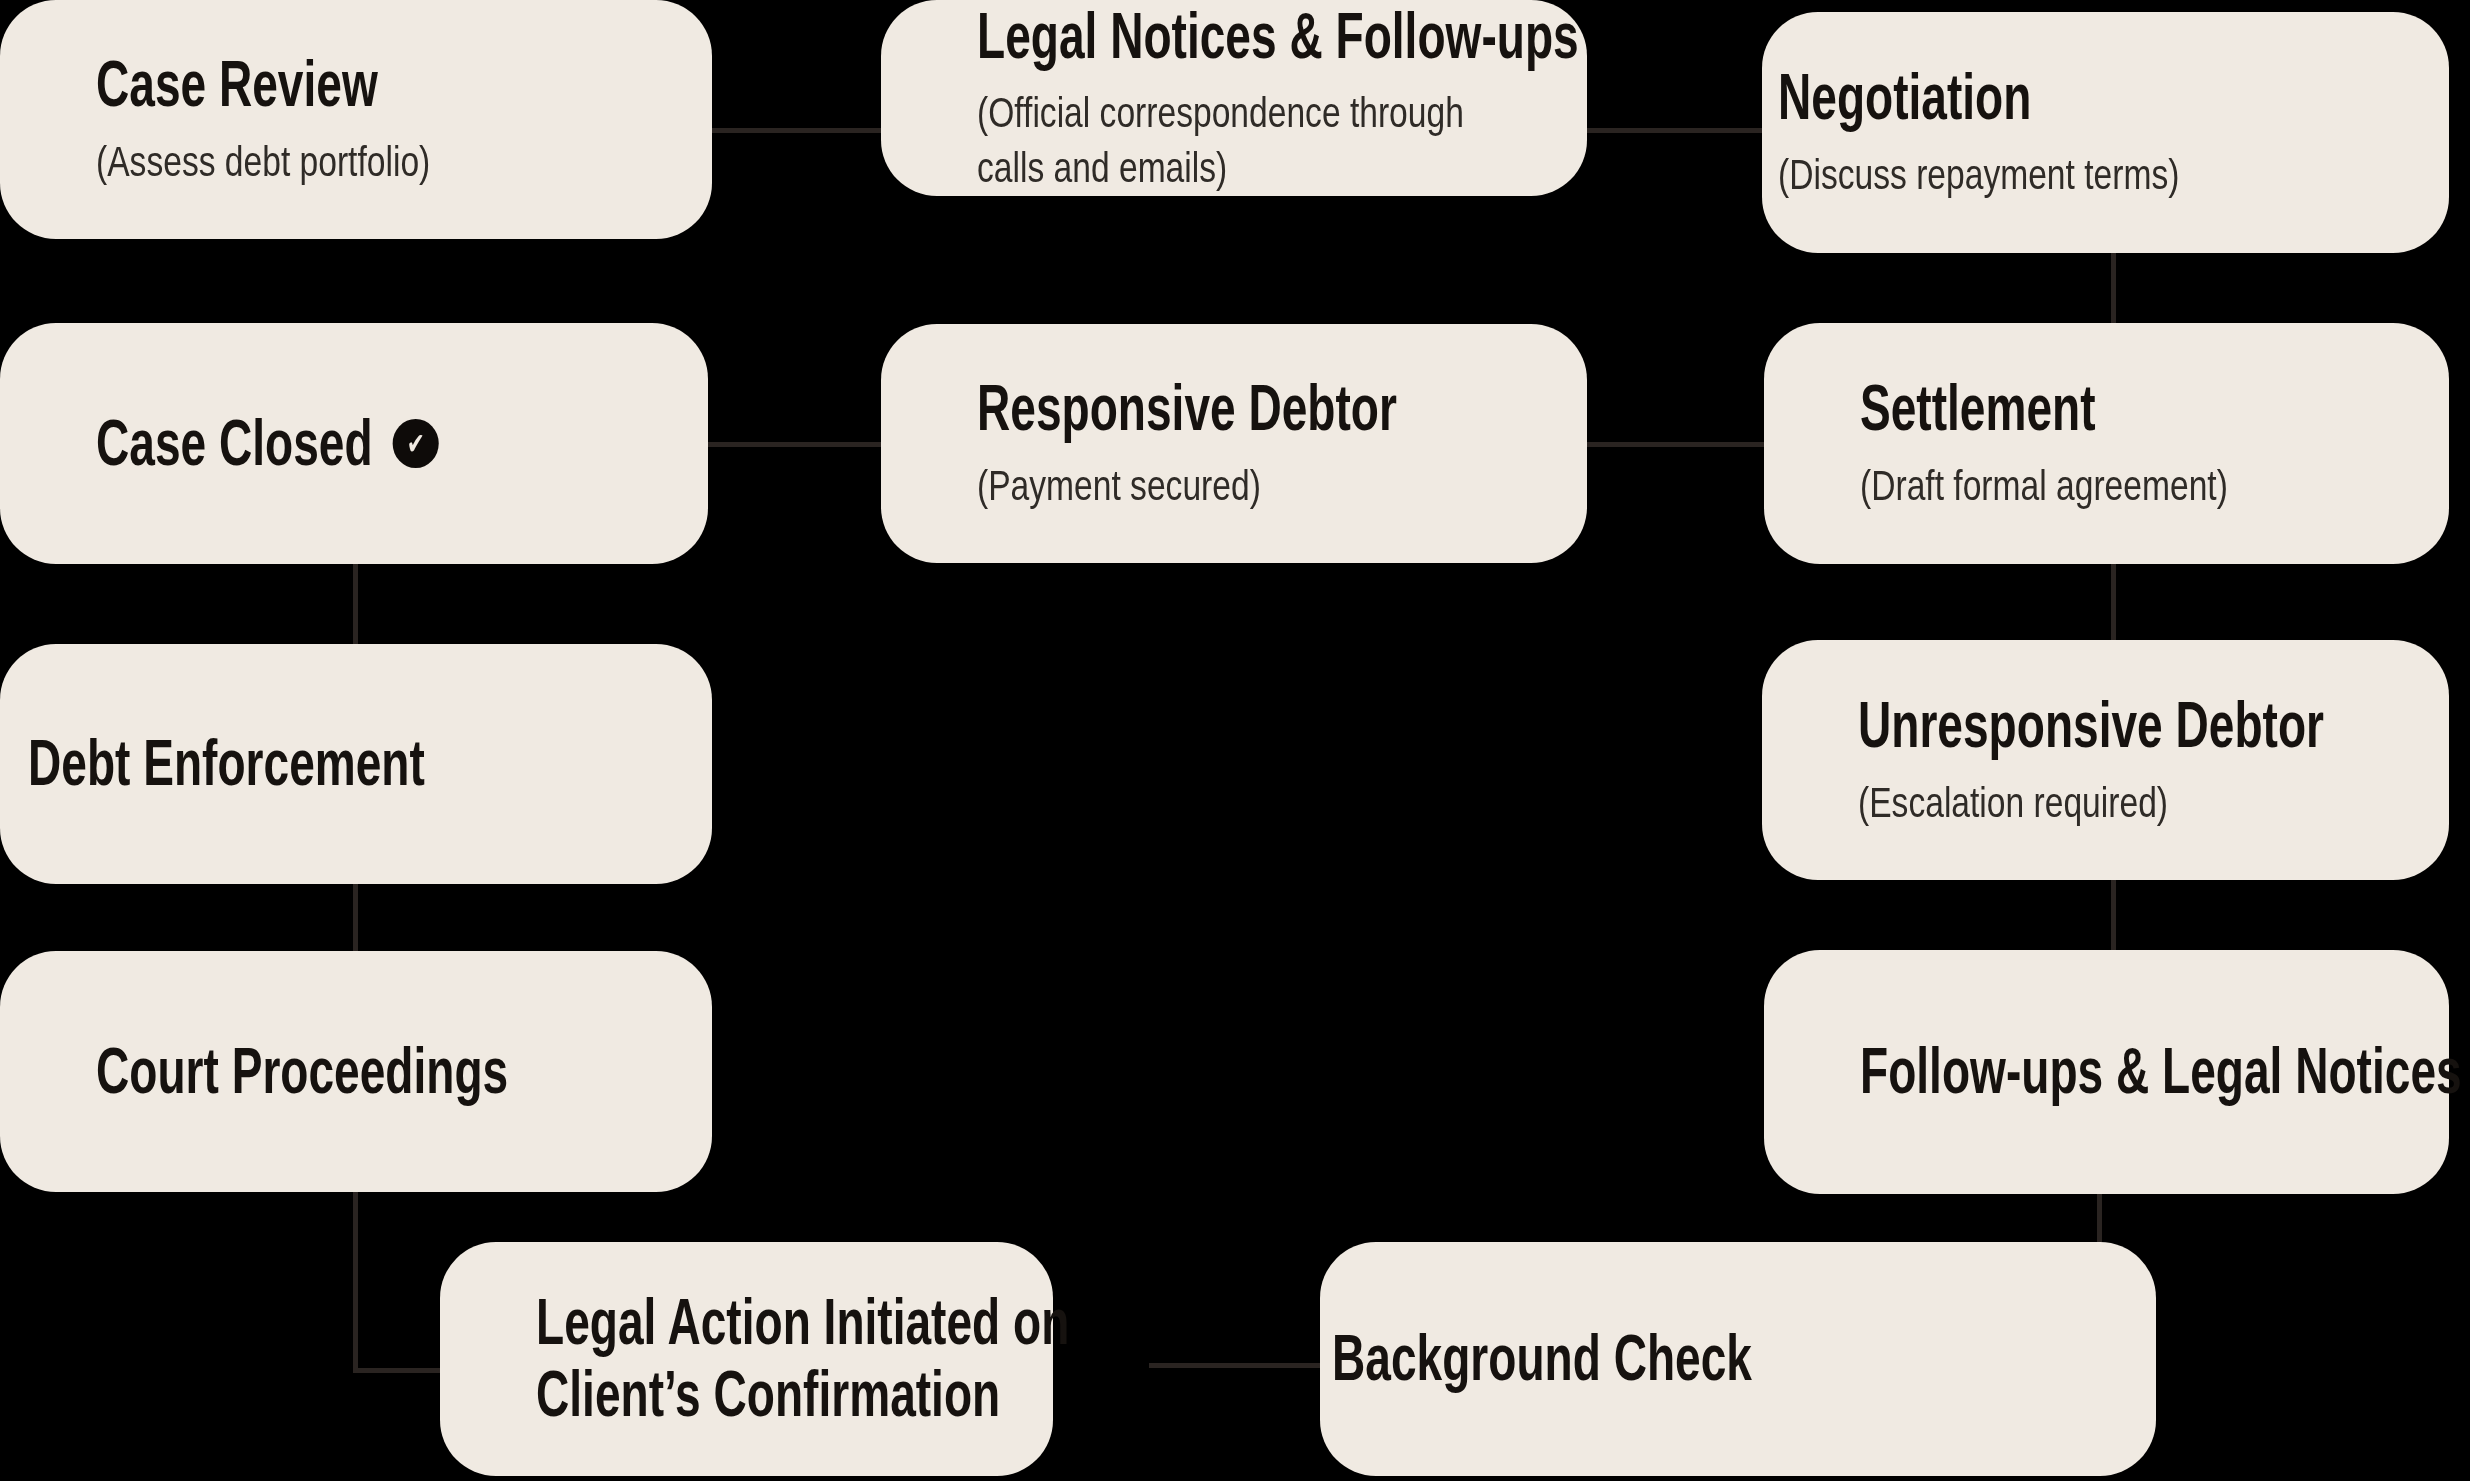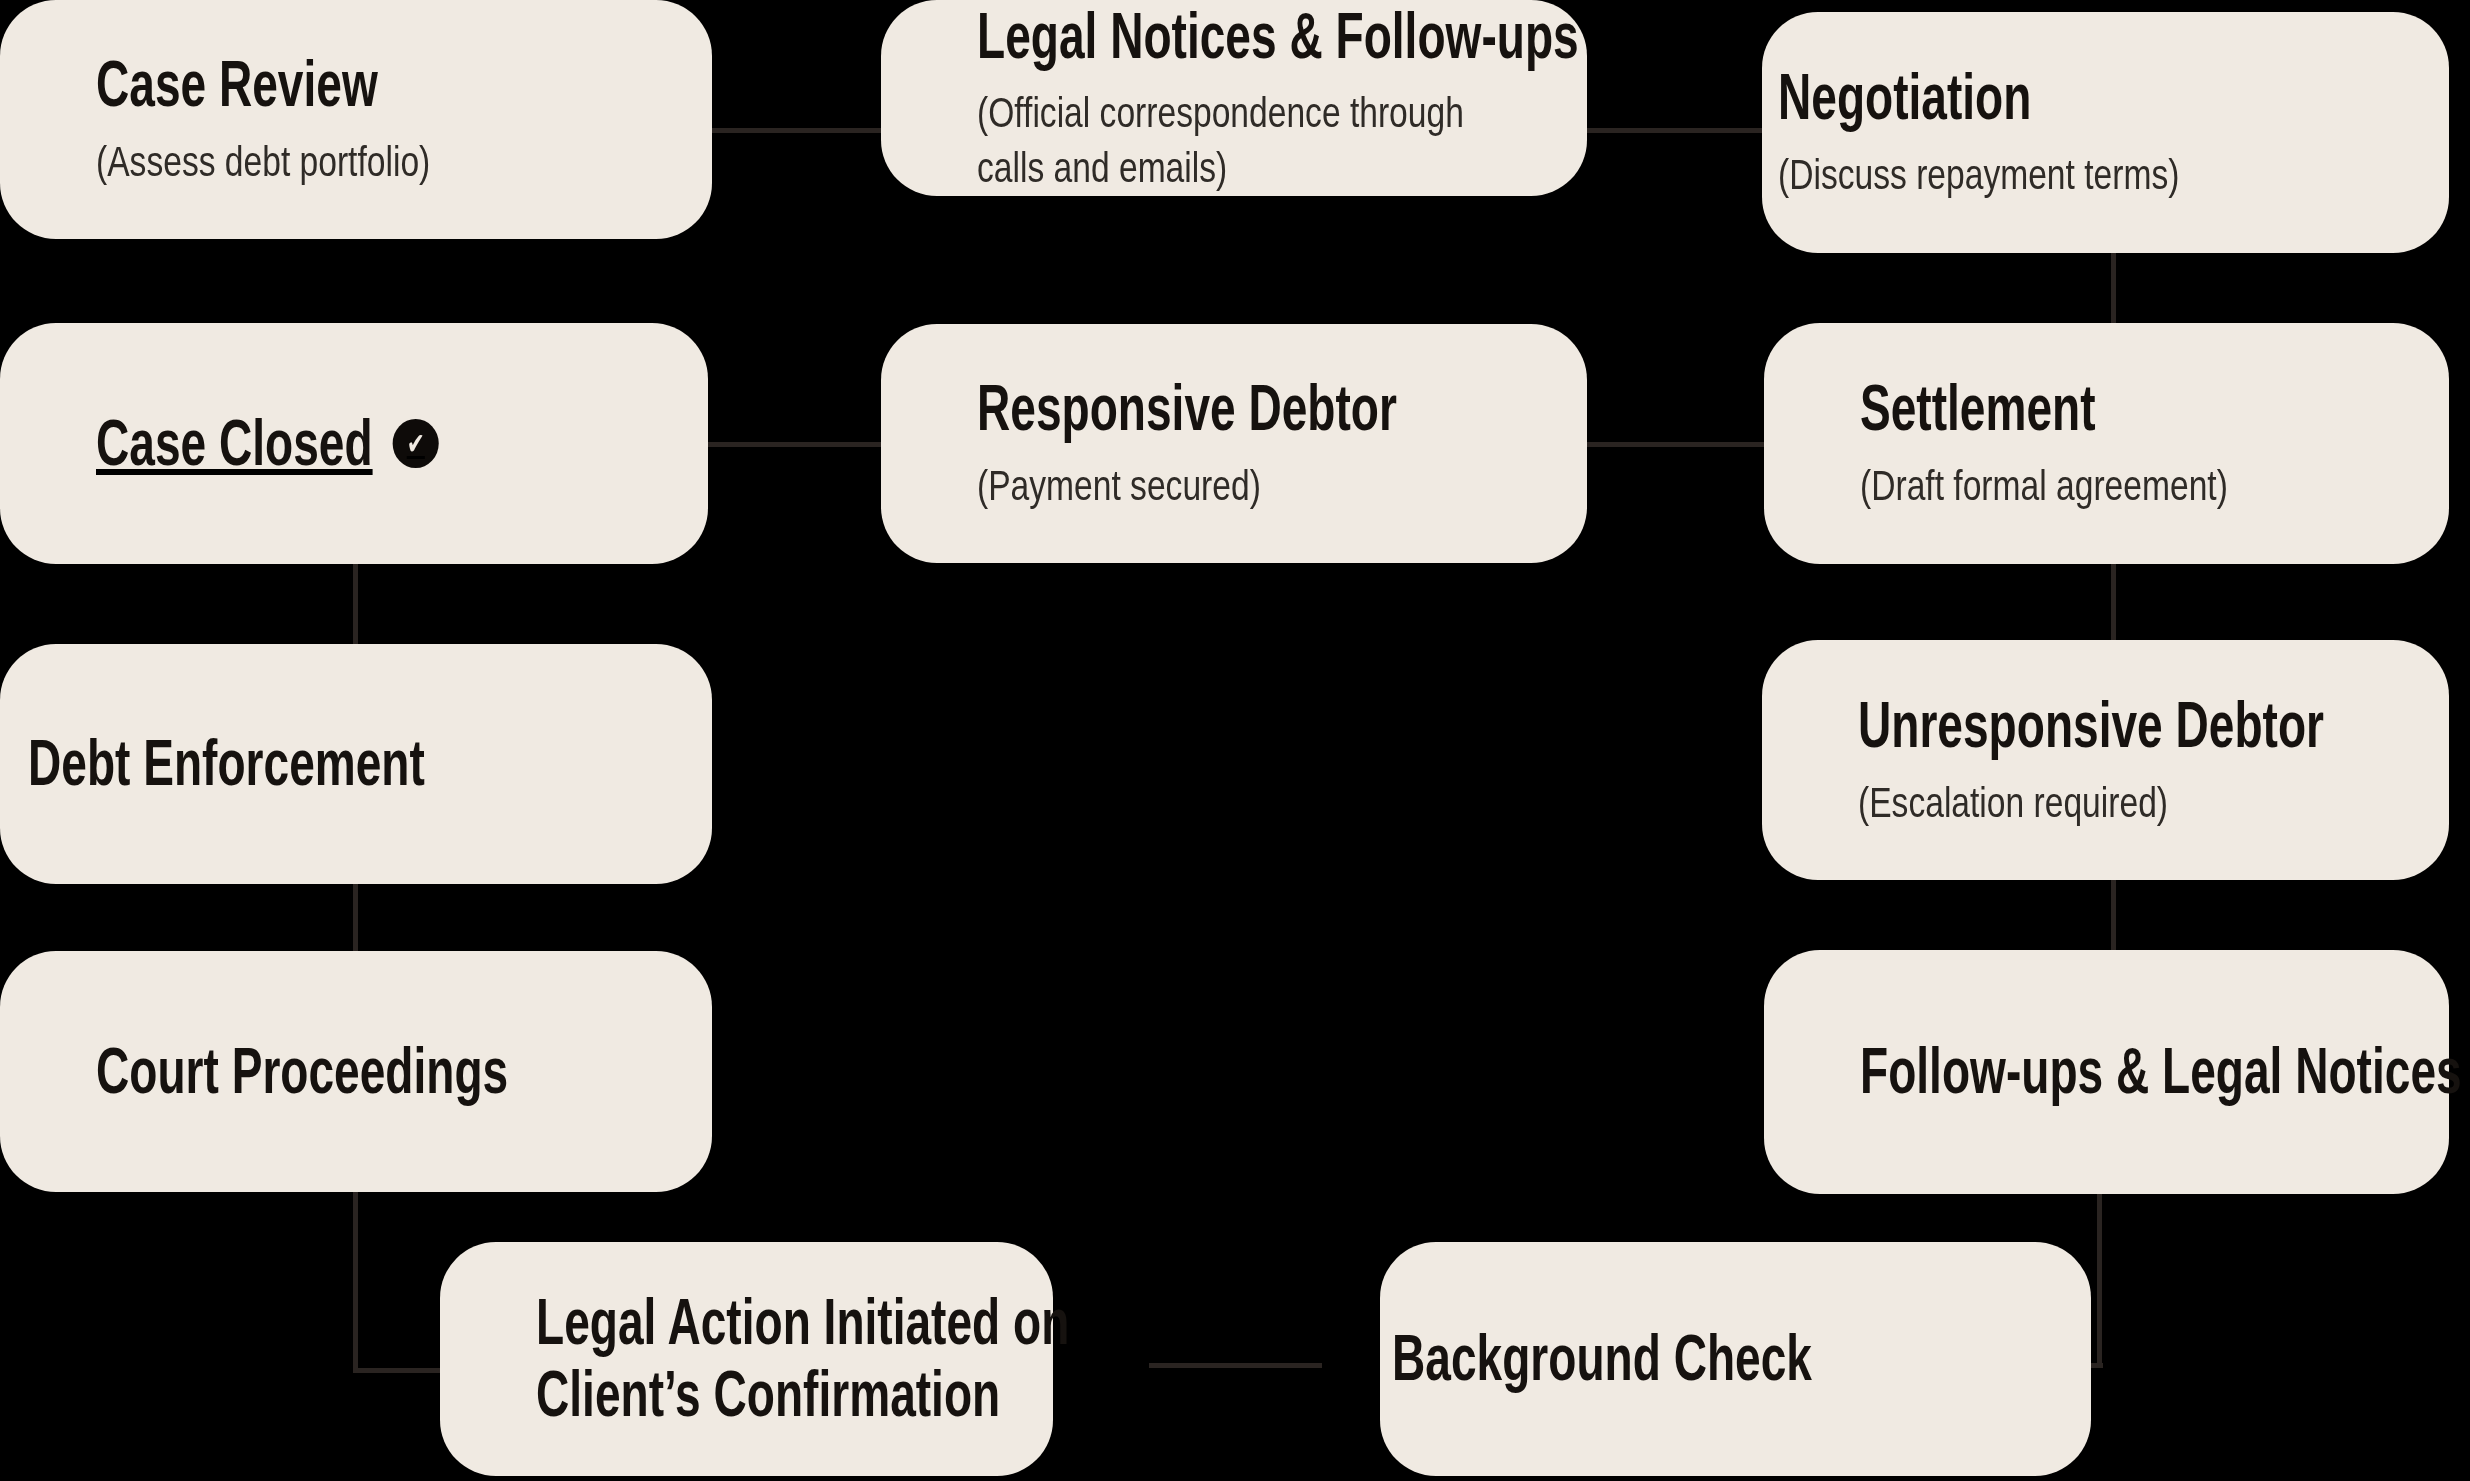--- a/index.html
+++ b/index.html
@@ -72,29 +72,29 @@
   }
   .connector {
     position: absolute;
     background: var(--line-color);
   }
 
   
   #n-case-review        { left: 0;      top: 13;   width: 712px; height: 239px; }
   #n-legal-notices      { left: 881px;  top: 0;    width: 706px; height: 196px; }
   #n-negotiation        { left: 1762px; top: 12px;  width: 687px; height: 241px; padding-left: 16px; }
-  #n-case-closed        { left: 0;      top: 323px; width: 708px; height: 241px; text-decoration: underline; }
+  #n-case-closed        { left: 0;      top: 323px; width: 708px; height: 241px; }
   #n-responsive-debtor  { left: 881px;  top: 324px; width: 706px; height: 239px; }
   #n-settlement         { left: 1764px; top: 323px; width: 685px; height: 241px; }
   #n-debt-enforcement   { left: 0;      top: 644px; width: 712px; height: 240px; padding-left: 28px; }
   #n-unresponsive-debtor{ left: 1762px; top: 640px; width: 687px; height: 240px; }
   #n-court-proceedings  { left: 0;      top: 951px; width: 712px; height: 241px; }
   #n-follow-ups         { left: 1764px; top: 950px; width: 685px; height: 244px; }
   #n-legal-action       { left: 440px;  top: 1242px; width: 613px; height: 234px; justify-content: center; }
-  #n-background-check   { left: 1380px; top: 1242px; width: 711px; height: 234px; padding-left: 12px; }
+  #n-background-check   { left: 1320px; top: 1242px; width: 836px; height: 234px; padding-left: 12px; }
 
   
   #c-review-notices     { left: 712px;  top: 128px;  width: 171px; height: 5px; }
   #c-notices-negotiation{ left: 1585px; top: 128px;  width: 179px; height: 5px; }
   #c-negotiation-settlement { left: 2111px; top: 249px; width: 5px; height: 78px; }
   #c-responsive-closed  { left: 706px;  top: 442px;  width: 177px; height: 5px; }
   #c-settlement-responsive { left: 1585px; top: 442px; width: 183px; height: 5px; }
   #c-settlement-unresponsive { left: 2111px; top: 561px; width: 5px; height: 82px; }
   #c-unresponsive-followups  { left: 2111px; top: 878px; width: 5px; height: 76px; }
   #c-followups-down     { left: 2097px; top: 1192px; width: 5px;  height: 176px; }

